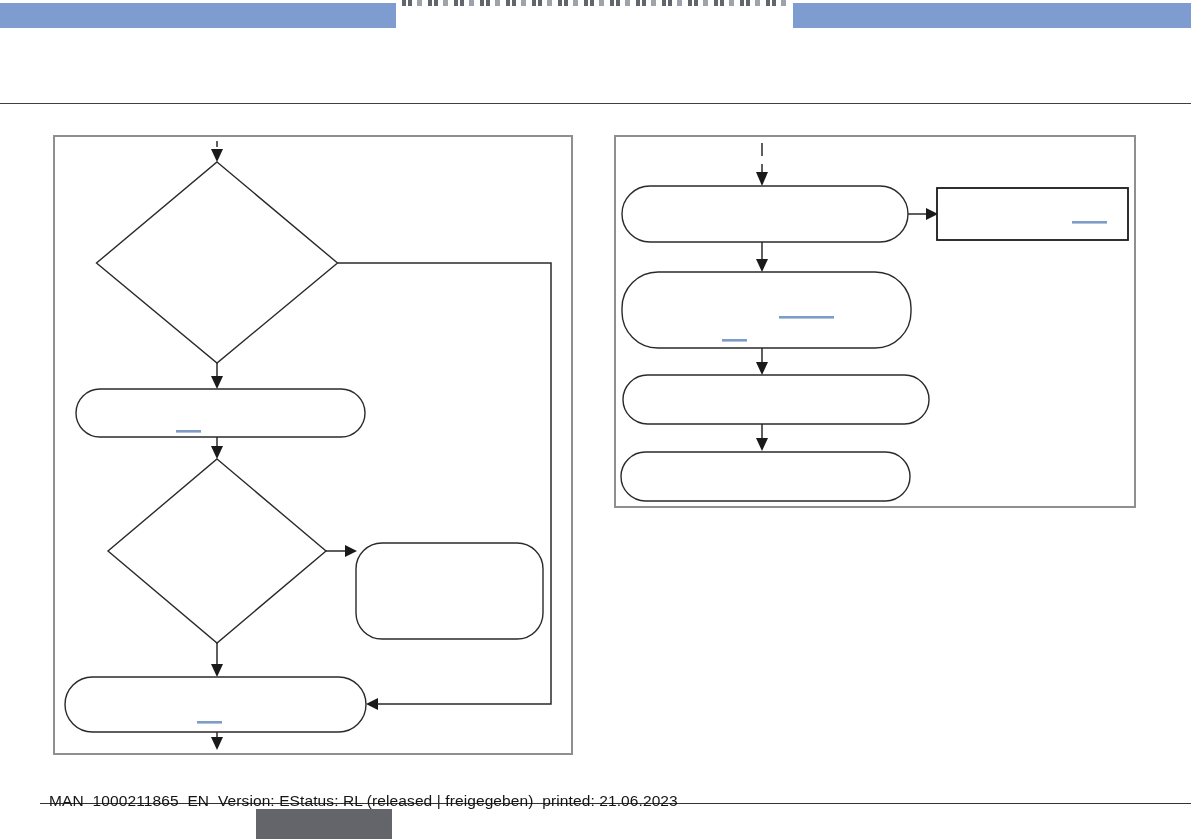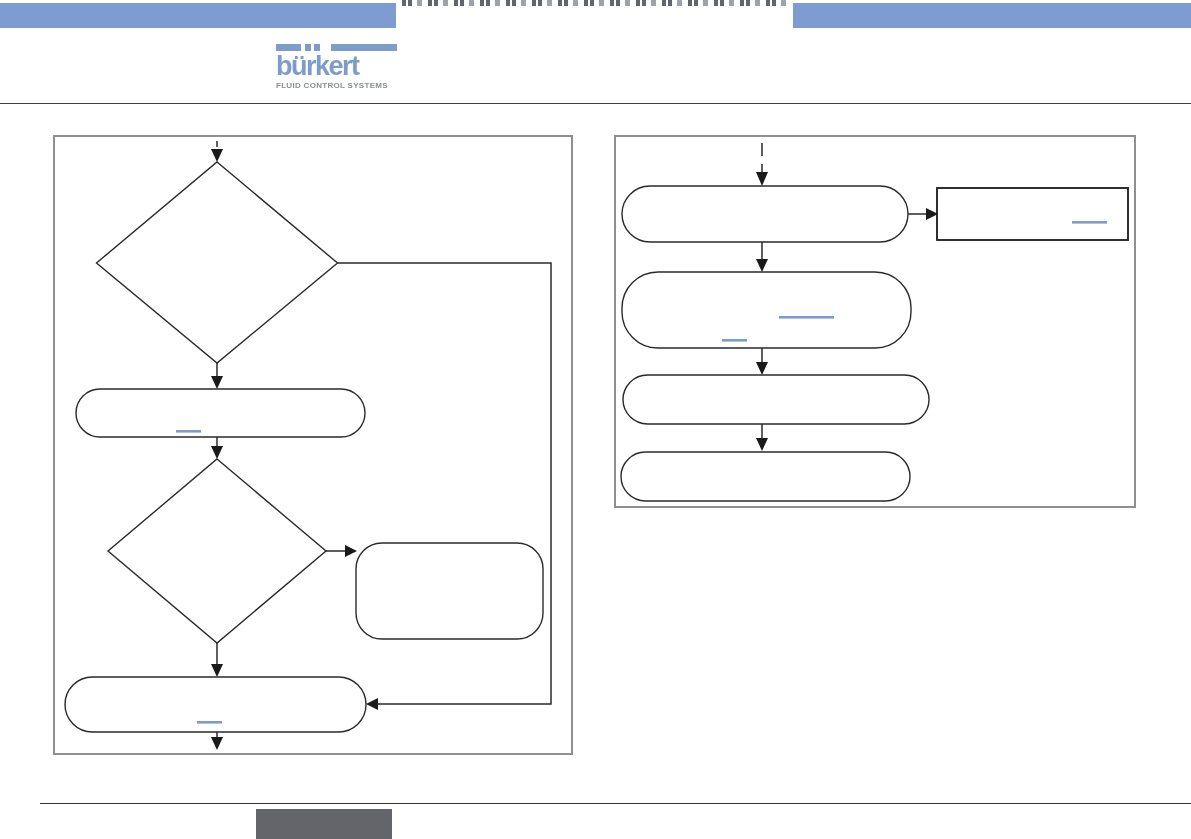--- a/index.html
+++ b/index.html
@@ -65,31 +65,20 @@
 </style>
 </head>
 <body>
 
 <div class="page">
 
   <div class="bar bar-left"></div>
   <div class="bar bar-right"></div>
   <div class="top-edge-pattern"></div>
 
-  <div class="logo">
-    <div class="logo-bars">
-      <span class="seg b1"></span>
-      <span class="seg dot"></span>
-      <span class="seg dot"></span>
-      <span class="gap"></span>
-      <span class="seg b2"></span>
-    </div>
-    <div class="brand-text">bürkert</div>
-    <div class="tagline">FLUID CONTROL SYSTEMS</div>
-  </div>
 
   <div class="header-rule"></div>
 
   <div class="panel panel-left">
     <svg width="520" height="620" viewBox="0 0 520 620">
 
       <line class="cline" x1="164" y1="6" x2="164" y2="12"></line>
       <polygon class="ahead" points="158,14 170,14 164,27"></polygon>
 
       <path class="cline" d="M284.5,128 H498 V569 H325"></path>
@@ -150,15 +139,16 @@
       <rect class="shape" x="9" y="240" width="306" height="49" rx="24.5"></rect>
 
       <line class="cline" x1="148" y1="289" x2="148" y2="303"></line>
       <polygon class="ahead" points="142,303 154,303 148,316"></polygon>
 
       <rect class="shape" x="7" y="317" width="289" height="49" rx="24.5"></rect>
     </svg>
   </div>
 
   <div class="footer-rule"></div>
+  <div class="footer-text">MAN  1000211865  EN  Version: EStatus: RL (released | freigegeben)  printed: 21.06.2023</div>
   <div class="footer-block"></div>
 
 </div>
 
 </body></html>

